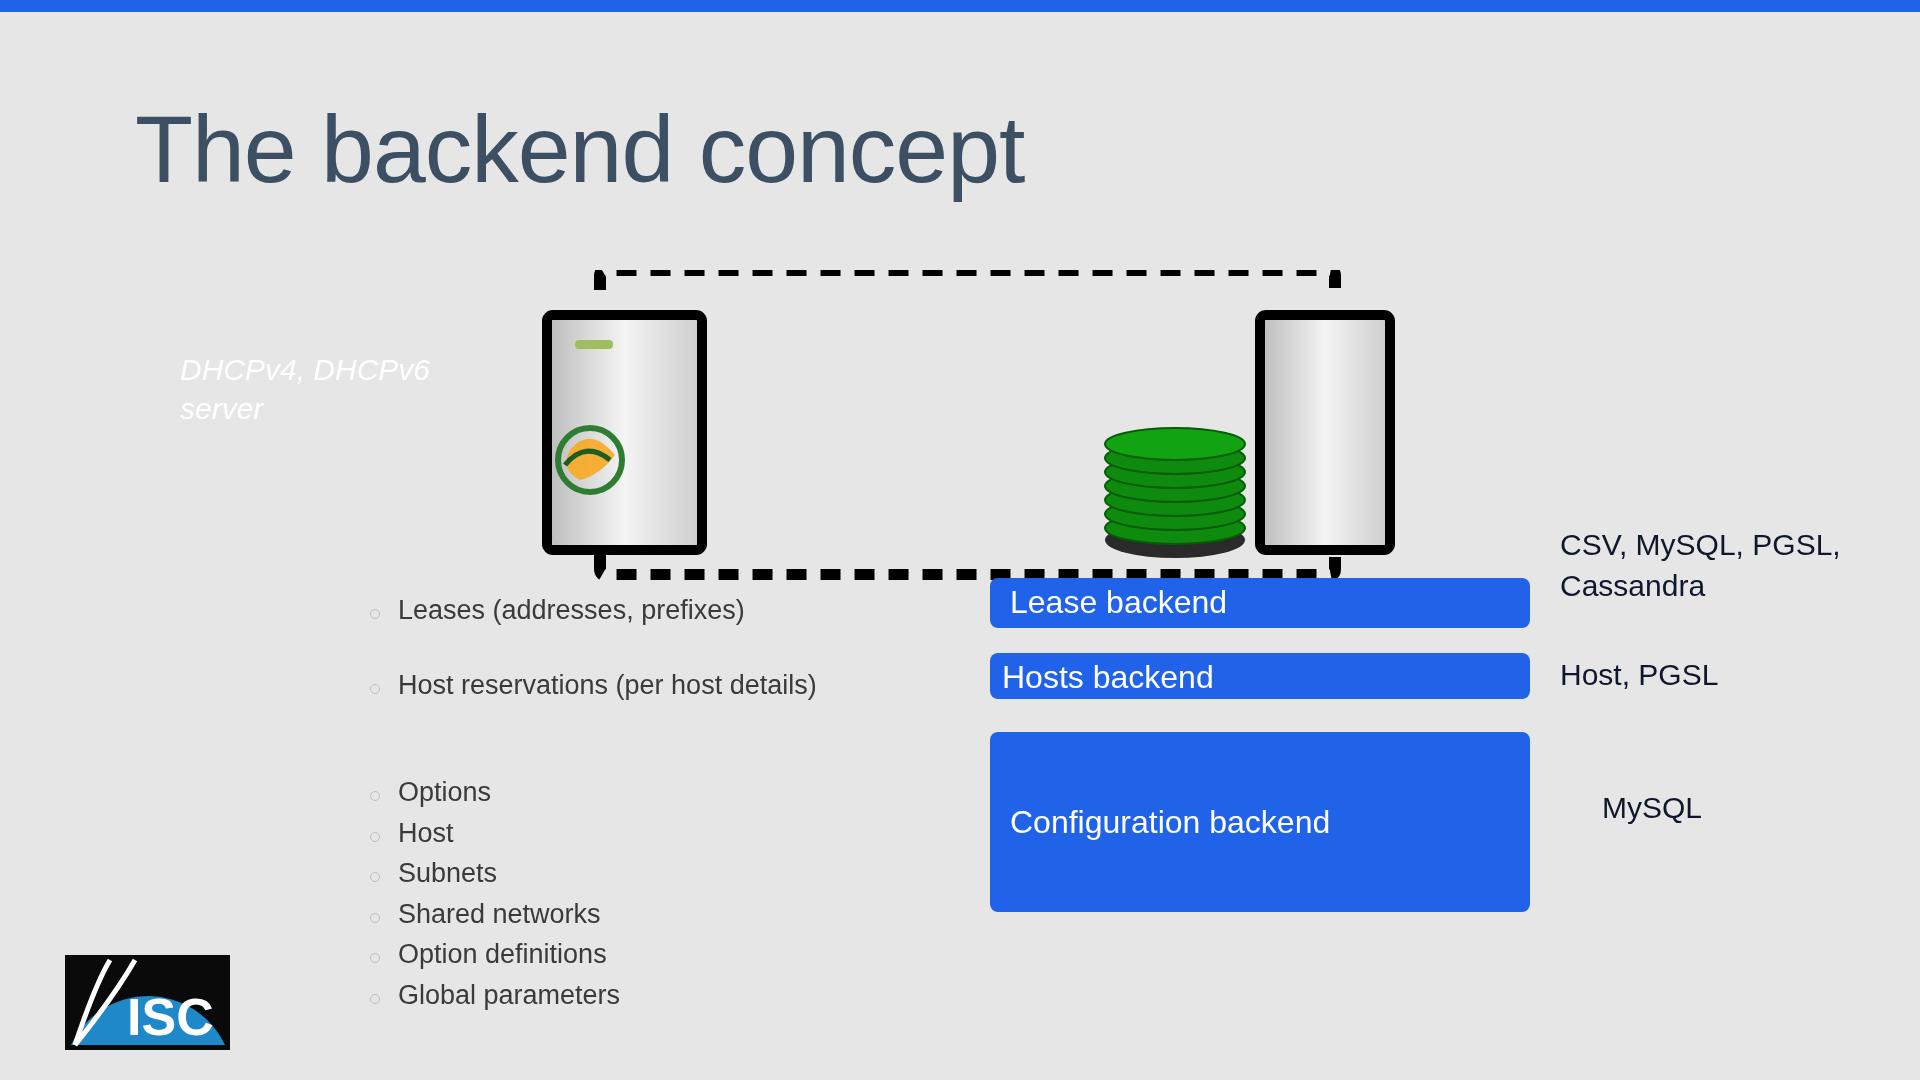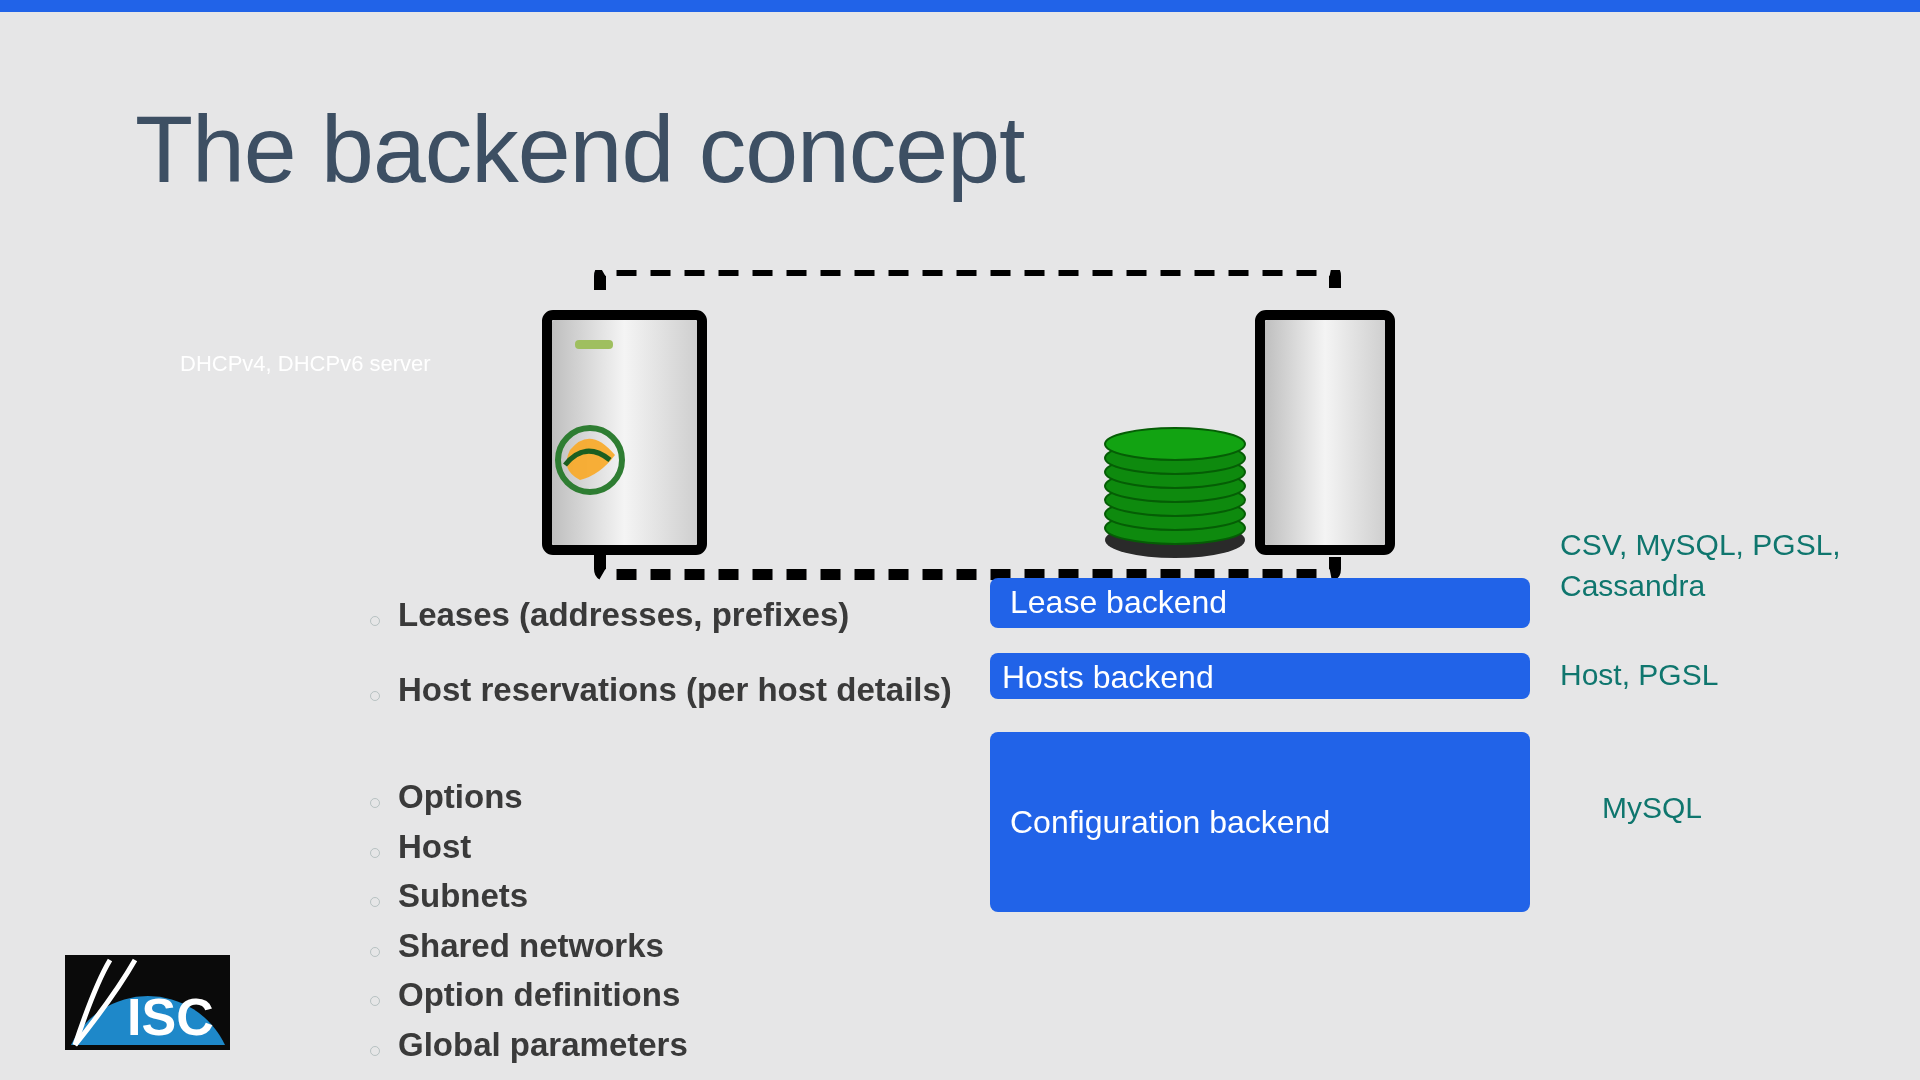--- a/index.html
+++ b/index.html
@@ -23,23 +23,24 @@
     font-size: 95px;
     font-weight: 400;
     color: #3d4f63;
     letter-spacing: -1px;
   }
   .server-label {
     position: absolute;
     top: 350px;
     left: 180px;
     color: #ffffff;
-    font-size: 22px;
+    font-size: 30px;
     line-height: 1.3;
     width: 260px;
+    font-style: italic;
   }
 
   
   .diagram {
     position: absolute;
     top: 270px;
     left: 535px;
     width: 870px;
     height: 310px;
   }
@@ -50,23 +51,23 @@
     left: 65px;
     bottom: 30px;
     width: 135px;
     height: 95px;
   }
 
   
   .list {
     position: absolute;
     left: 370px;
-    font-size: 33px;
+    font-size: 27px;
     color: #3a3a3a;
-    font-weight: 700;
+    font-weight: 400;
   }
   .list-row {
     display: flex;
     align-items: baseline;
     gap: 18px;
     line-height: 1.5;
   }
   .bullet {
     width: 10px; height: 10px;
     border: 1px solid #9aa; border-radius: 50%;
@@ -94,21 +95,21 @@
   }
   #box-lease  { top: 578px; height: 50px; }
   #box-hosts  { top: 653px; height: 46px; padding-left: 12px; }
   #box-config { top: 732px; height: 180px; padding-top: 72px; }
 
   
   .tech {
     position: absolute;
     left: 1560px;
     font-size: 30px;
-    color: #0f766e;
+    color: #0f172a;
     line-height: 1.35;
     width: 300px;
   }
   #tech-lease  { top: 525px; }
   #tech-hosts  { top: 655px; }
   #tech-config { top: 788px; margin-left: 42px; }
 </style>
 </head>
 <body>
 

